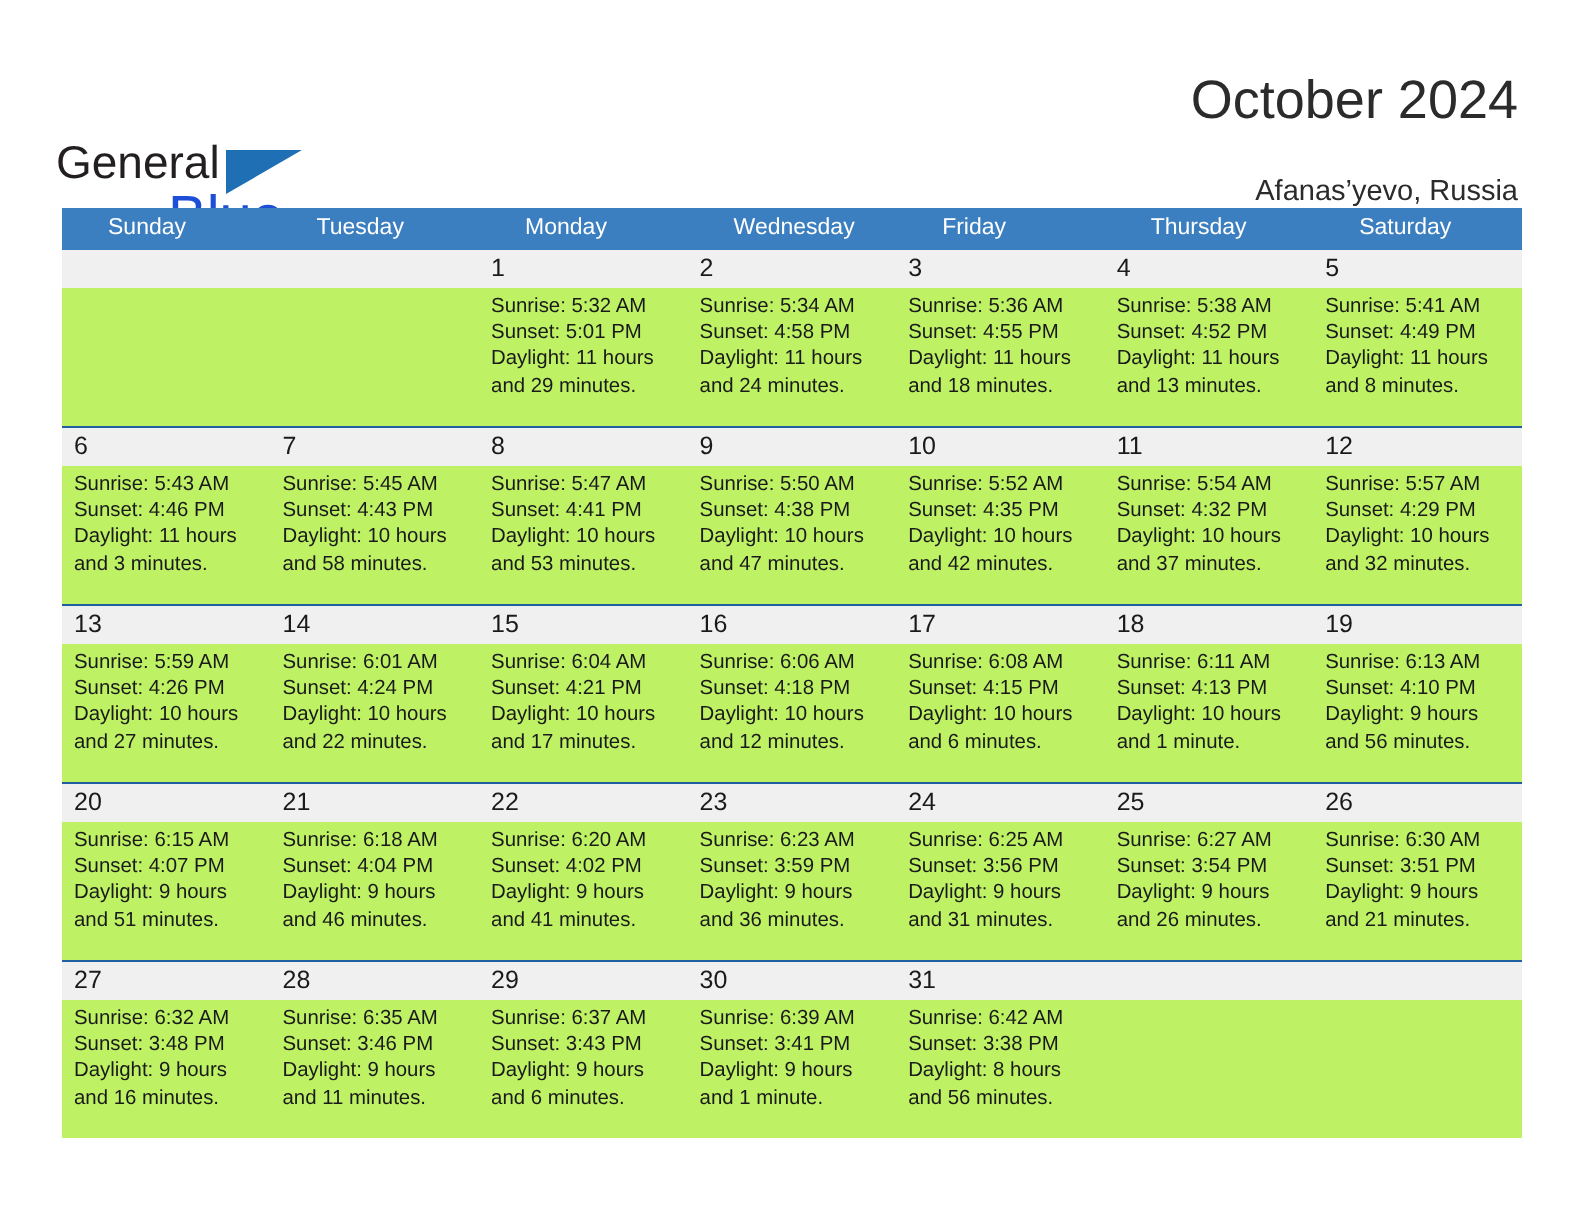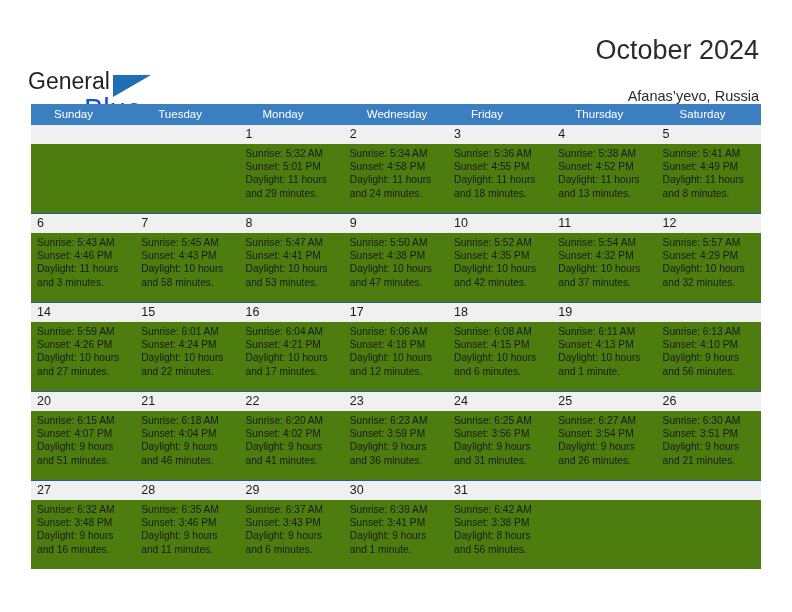--- a/index.html
+++ b/index.html
@@ -127,21 +127,21 @@
     padding-left: 6px;
     font-size: 12.5px;
     line-height: 19px;
     color: #1a1a1a;
   }
 
   .day-details {
     display: flex;
     width: 730px;
     height: 69px;
-    background: #4d7c0f;
+    background: #bef264;
   }
   .day-cell {
     width: 104.28px;
     box-sizing: border-box;
     padding: 3px 5px 0 6px;
     font-size: 10.2px;
     line-height: 13.2px;
     color: #1a1a1a;
   }
   .day-cell .line {
@@ -279,20 +279,21 @@
         <div class="line">Sunrise: 5:57 AM</div>
         <div class="line">Sunset: 4:29 PM</div>
         <div class="line">Daylight: 10 hours</div>
         <div class="line">and 32 minutes.</div>
       </div>
     </div>
   </div>
 
   <div class="week-row">
     <div class="day-numbers">
+      <div class="day-number">13</div>
       <div class="day-number">14</div>
       <div class="day-number">15</div>
       <div class="day-number">16</div>
       <div class="day-number">17</div>
       <div class="day-number">18</div>
       <div class="day-number">19</div>
     </div>
     <div class="day-details">
       <div class="day-cell">
         <div class="line">Sunrise: 5:59 AM</div>

